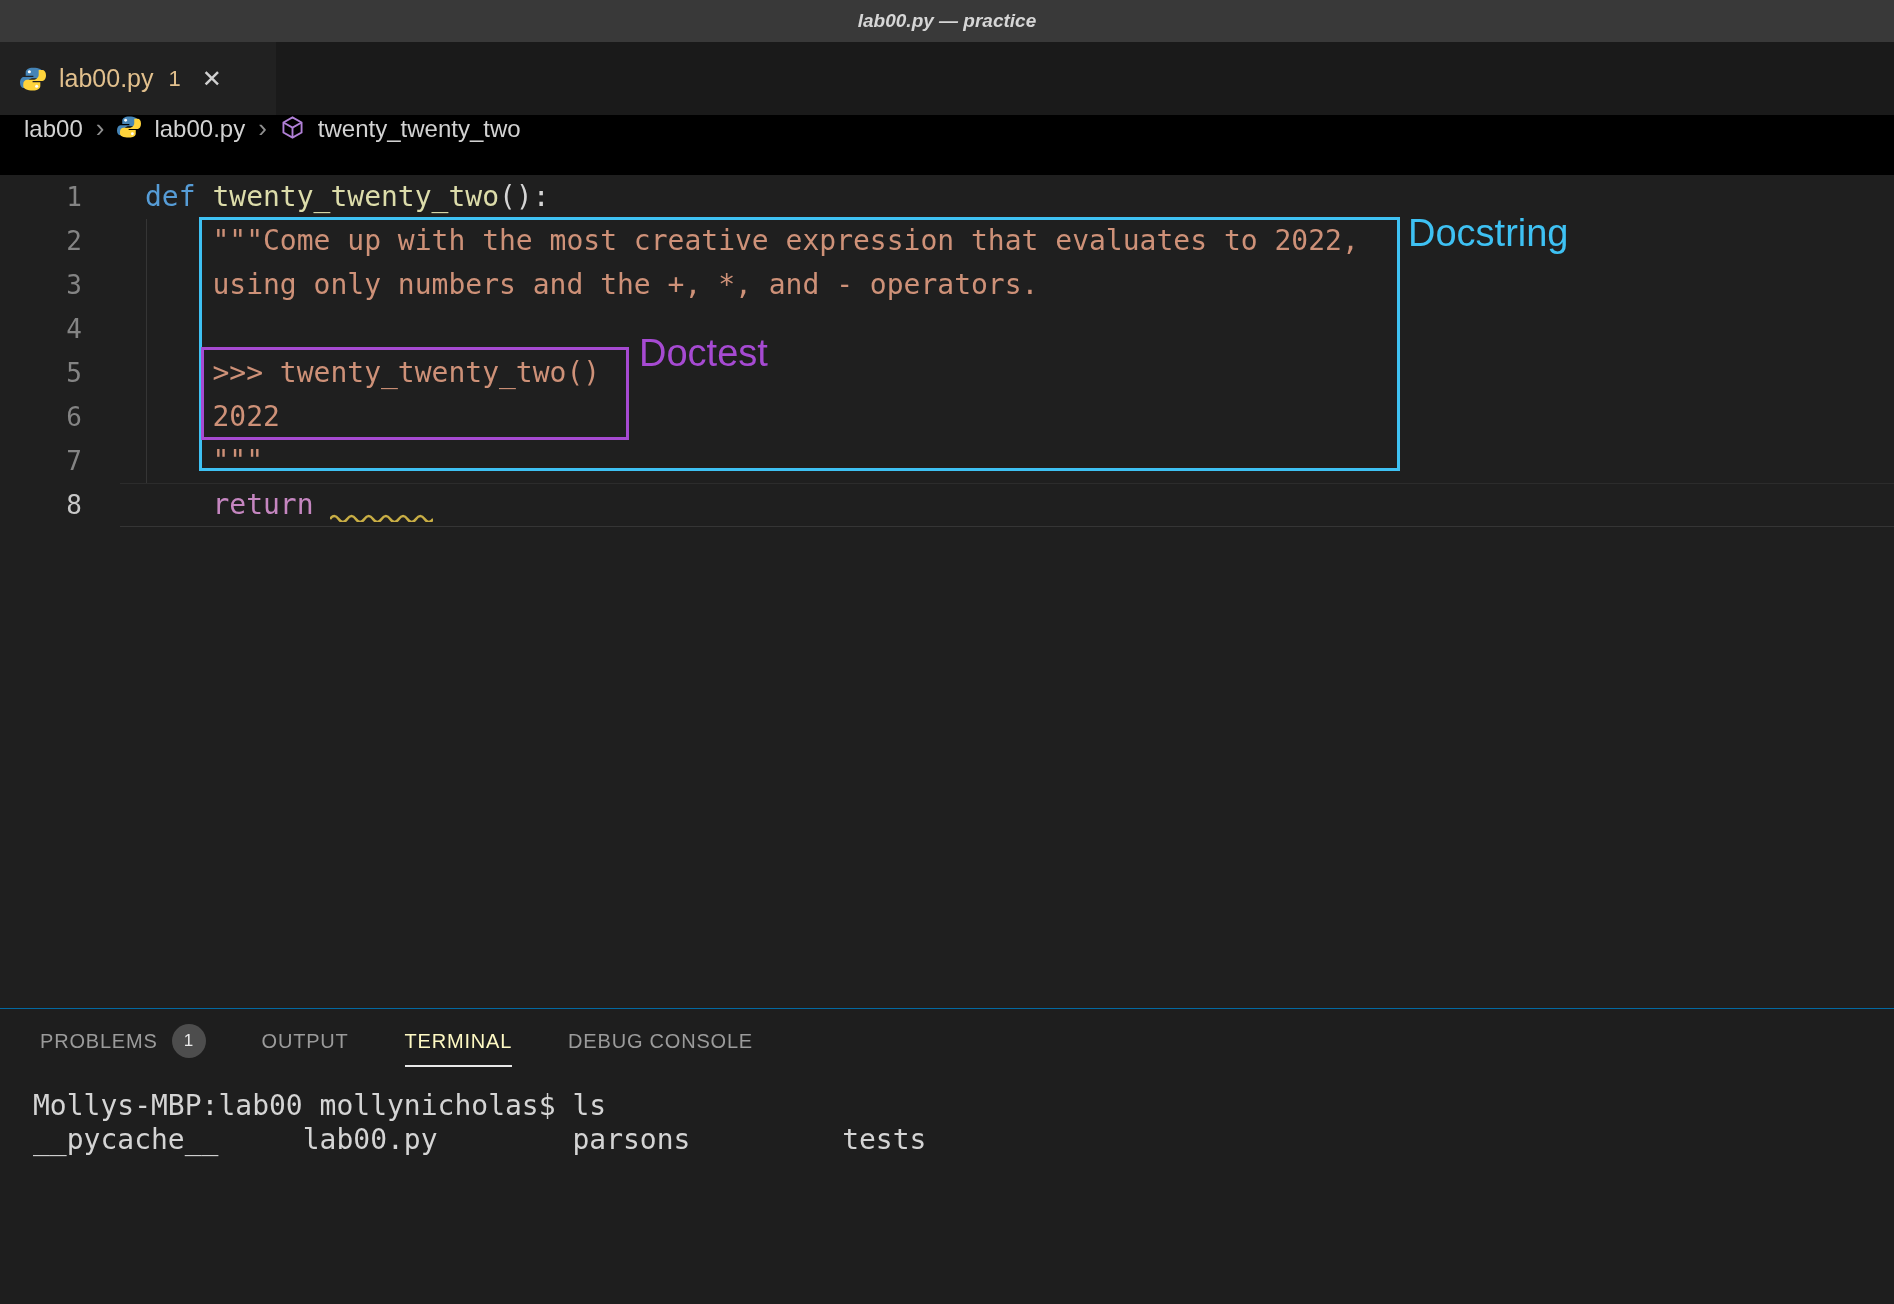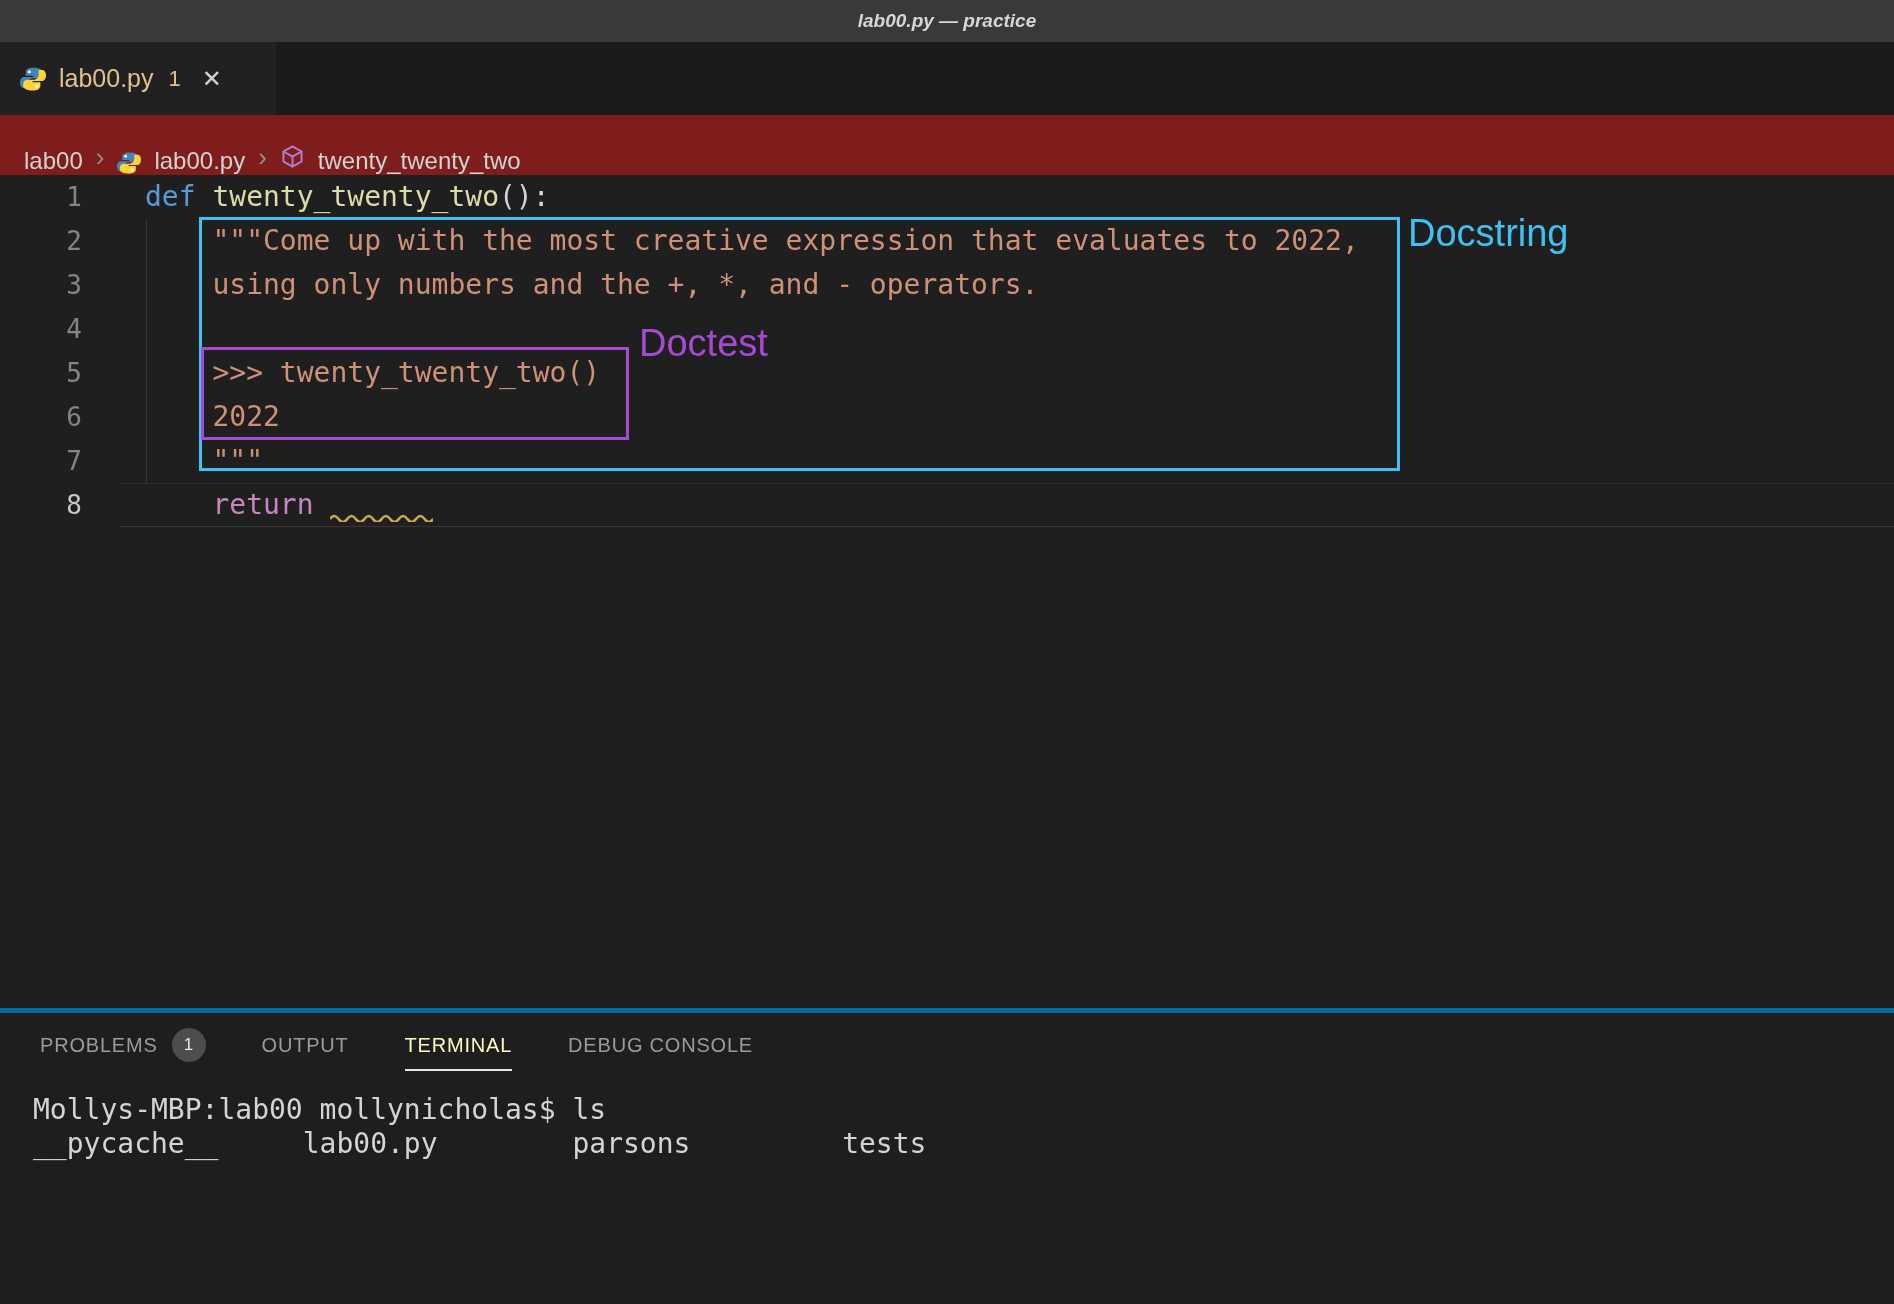--- a/index.html
+++ b/index.html
@@ -26,22 +26,22 @@
     width:276px; background:#212121;
     display:flex; align-items:center; padding:0 16px 0 20px; gap:13px;
   }
   .pyicon svg { display:block; }
   .tab-label { color:#e2c08d; font-size:25px; }
   .tab-badge { color:#e2c08d; font-size:22px; margin-left:2px; }
   .tab-close { color:#d0d0d0; font-size:24px; margin-left:8px; cursor:pointer; }
 
   
   .breadcrumbs {
-    height:60px; background:#7f1d1d;
-    display:flex; align-items:flex-end; padding-left:24px; gap:13px;
+    height:60px; background:#000000;
+    display:flex; align-items:flex-start; padding-left:24px; gap:13px;
     font-size:24px; color:#d2d2d2;
   }
   .crumb-sep { color:#8f8f8f; font-size:26px; transform:translateY(-2px); }
 
   
   .editor { position:relative; background:#1f1f1f; }
   .line {
     display:flex; height:44px; line-height:44px;
     font-family:"DejaVu Sans Mono", monospace; font-size:28px;
   }
@@ -55,21 +55,21 @@
   .fn  { color:#dcdcaa; }
   .pl  { color:#d4d4d4; }
   .str { color:#ce9178; }
   .ret { color:#c586c0; }
   .squiggle { display:inline-block; width:103px; height:10px; position:relative; top:8px; }
   .squiggle svg { position:absolute; left:0; bottom:0; }
 
   
   .panel {
     position:absolute; left:0; right:0; top:1008px; bottom:0;
-    background:#1e1e1e; border-top:5px solid #0369a1;
+    background:#1e1e1e; border-top:1px solid #0369a1;
   }
   .panel-tabs {
     display:flex; align-items:center; gap:56px;
     height:64px; padding-left:40px;
   }
   .panel-tab {
     position:relative; height:64px;
     display:flex; align-items:center; gap:14px;
     color:#9b9b9b; font-size:20px; letter-spacing:0.8px; cursor:pointer;
   }
@@ -105,21 +105,21 @@
   }
   .label-docstring {
     position:absolute; left:1408px; top:212px;
     color:#3ec1f3; font-size:38px;
   }
   .box-doctest {
     position:absolute; left:201px; top:347px; width:428px; height:93px;
     border:3px solid #a64ad2;
   }
   .label-doctest {
-    position:absolute; left:639px; top:322px;
+    position:absolute; left:639px; top:332px;
     color:#a64ad2; font-size:38px;
   }
 </style>
 </head>
 <body>
 
 <div class="app">
 
   <div class="titlebar">
     <span>lab00.py — practice</span>

